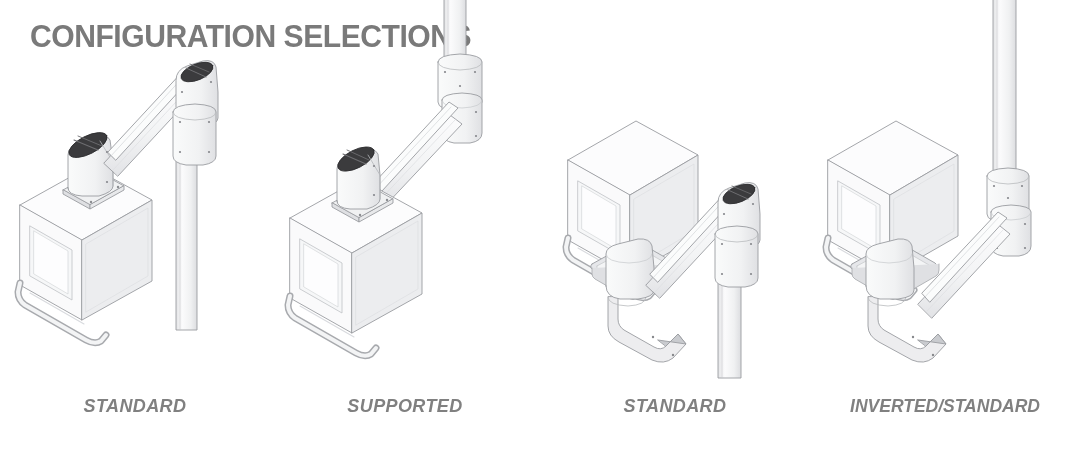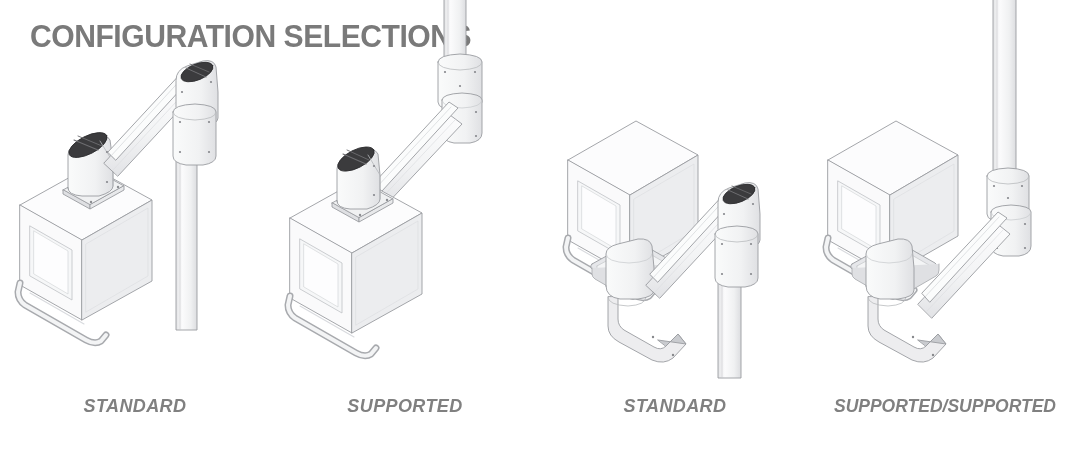--- a/index.html
+++ b/index.html
@@ -450,17 +450,17 @@
 
             <g>
               <path d="M56,286 L56,254 Q56,247 68,244 L88,239 Q100,238 102,246 L104,268 L104,290
                        Q104,297 88,299 L70,299 Q56,297 56,286 Z" fill="url(#s4hub)"></path>
               <path d="M56,254 Q56,262 79,263 Q102,262 102,254" fill="none" stroke="#c6c8cb" stroke-width="0.7"></path>
             </g>
 
           </g>
         </svg>
       </div>
-      <div class="caption cap-long">SUPPORTED/SUPPORTED</div>
+      <div class="caption cap-long">INVERTED/STANDARD</div>
     </div>
 
   </div>
 </div>
 
 </body></html>

